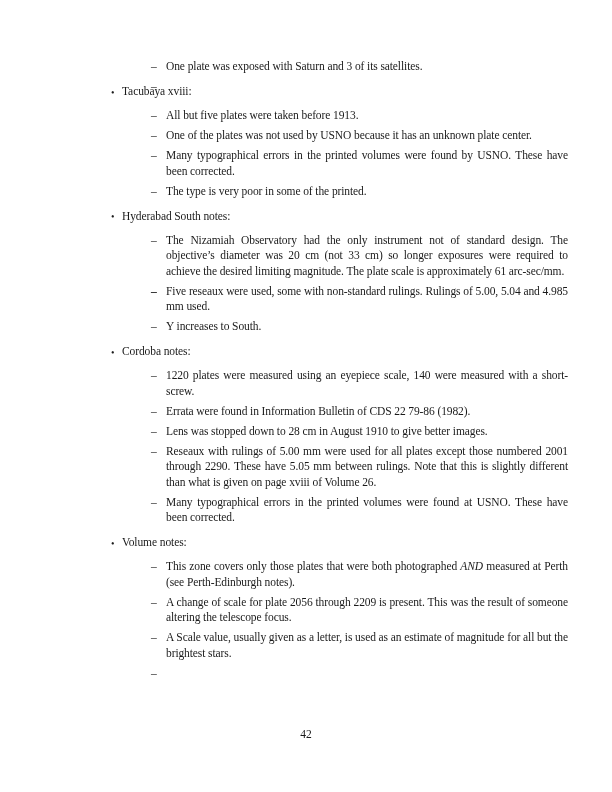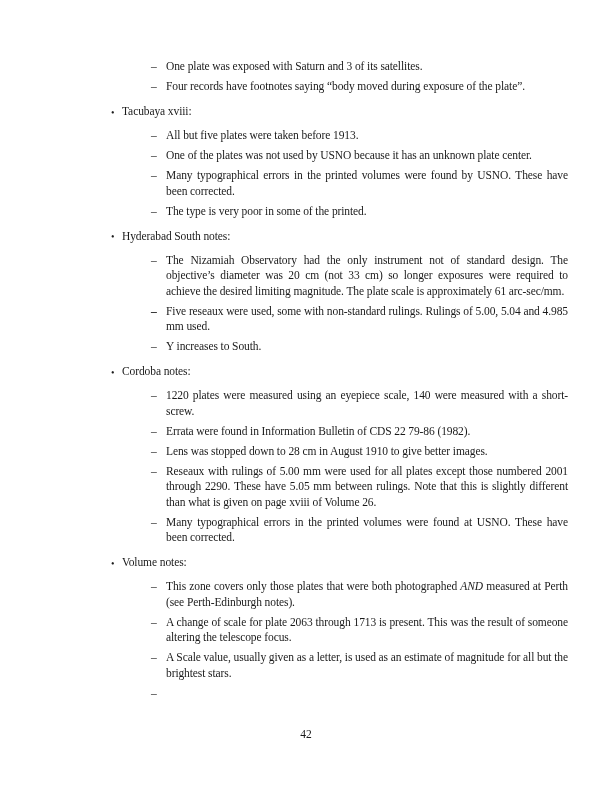--- a/index.html
+++ b/index.html
@@ -55,21 +55,20 @@
 <div class="page">
   <main class="content">
 
     <ul class="sublist continued">
       <li class="subitem">
         <span class="marker">–</span>
         <span>One plate was exposed with Saturn and 3 of its satellites.</span>
       </li>
       <li class="subitem">
         <span class="marker">–</span>
-        <span>Four records have footnotes saying “body moved during exposure of the plate”.</span>
       </li>
     </ul>
 
     <section class="sec">
       <div class="seclabel">
         <span class="marker">•</span>
         <span>Tacubaya xviii:</span>
       </div>
       <ul class="sublist">
         <li class="subitem">
@@ -149,21 +148,21 @@
         <span class="marker">•</span>
         <span>Volume notes:</span>
       </div>
       <ul class="sublist">
         <li class="subitem">
           <span class="marker">–</span>
           <span>This zone covers only those plates that were both photographed </span><em>AND</em><span> measured at Perth (see Perth-Edinburgh notes).</span>
         </li>
         <li class="subitem">
           <span class="marker">–</span>
-          <span>A change of scale for plate 2063 through 1713 is present. This was the result of someone altering the telescope focus.</span>
+          <span>A change of scale for plate 2056 through 2209 is present. This was the result of someone altering the telescope focus.</span>
         </li>
         <li class="subitem">
           <span class="marker">–</span>
           <span>A Scale value, usually given as a letter, is used as an estimate of magnitude for all but the brightest stars.</span>
         </li>
         <li class="subitem">
           <span class="marker">–</span>
         </li>
       </ul>
     </section>

